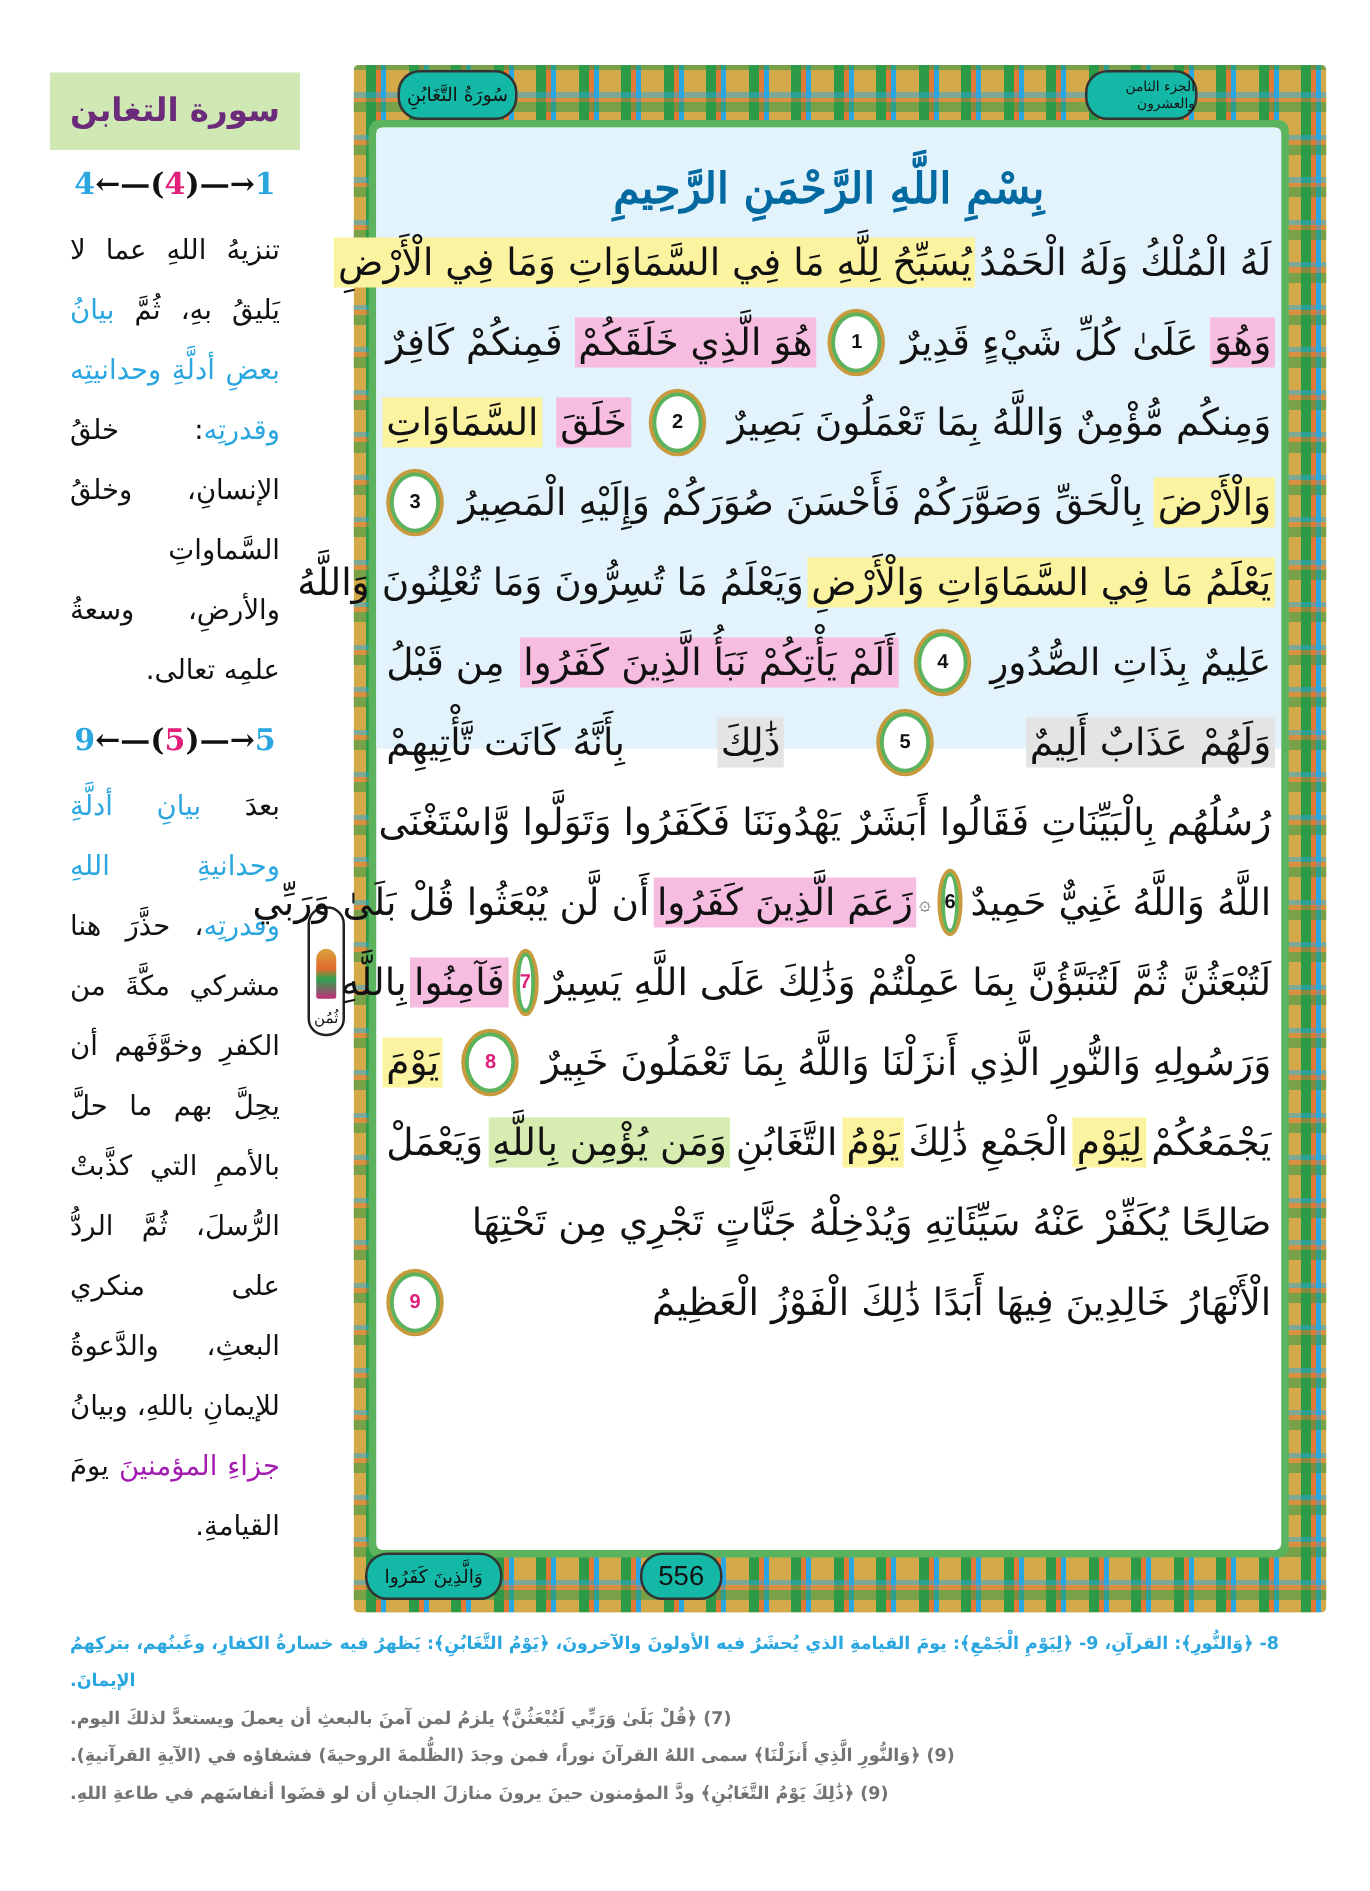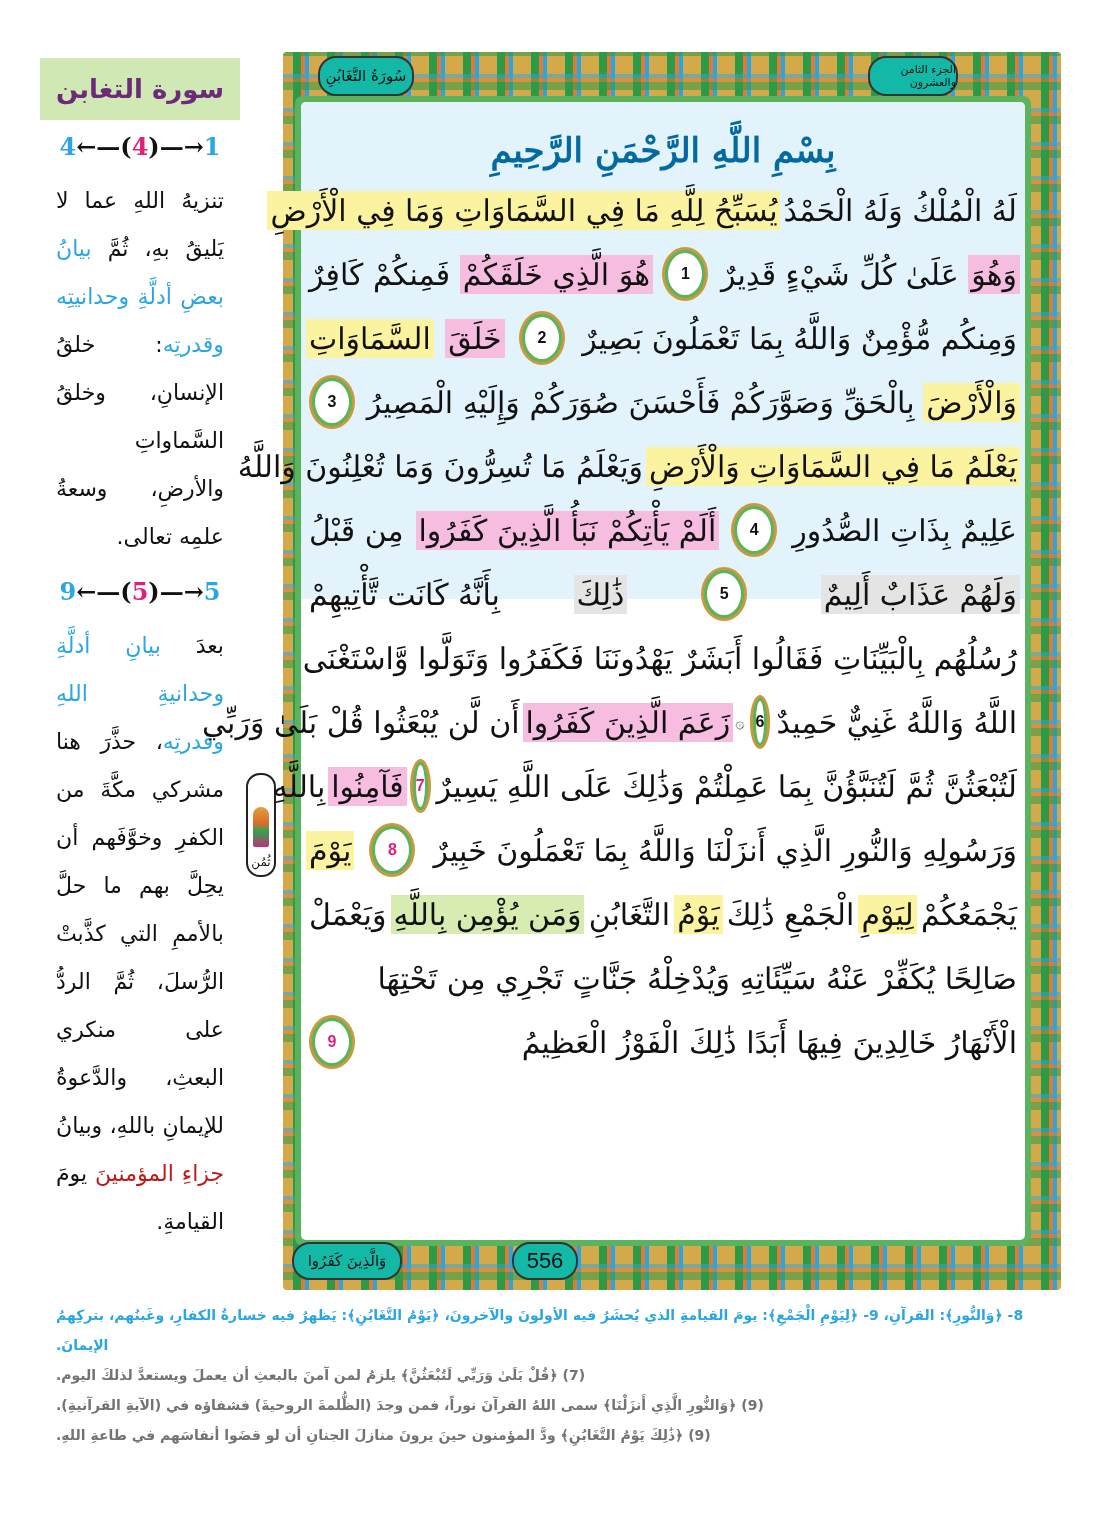--- a/index.html
+++ b/index.html
@@ -9,26 +9,26 @@
   
   .sidebar { position:absolute; left:40px; top:58px; width:200px; direction:rtl; text-align:right; }
   .surah-box { background:#cfe8b4; height:62px; display:flex; align-items:center; justify-content:center;
                font-size:26px; font-weight:bold; color:#6b2a7a; }
   .range { direction:ltr; text-align:center; font-family:"DejaVu Serif", serif; font-weight:bold;
            font-size:24px; margin:12px 0 10px 0; color:#111; }
   .range .blue { color:#2aa6e0; }
   .range .pink { color:#e0207a; }
   .side-p { font-size:22px; line-height:48px; margin:16px; text-align:justify; text-align-last:right; }
   .side-p .blue { color:#2aa6e0; }
-  .side-p .pink { color:#b91c1c; }
+  .side-p .pink { color:#a21caf; }
 
   
   .thumun { position:absolute; left:246px; top:725px; width:30px; height:104px; border:2px solid #222;
             border-radius:14px; background:#fff; display:flex; flex-direction:column; align-items:center;
-            justify-content:flex-end; padding-bottom:6px; box-sizing:border-box; font-size:12px;margin-top:48px; }
+            justify-content:flex-end; padding-bottom:6px; box-sizing:border-box; font-size:12px; }
   .thumun .dome { width:16px; height:40px; margin-bottom:8px;
                   background:linear-gradient(#d9a33b,#e26a2c 40%,#2da44e 60%,#c2307a); border-radius:8px 8px 2px 2px; }
 
   
   .frame { position:absolute; left:283px; top:52px; width:778px; height:1238px;
            background:
              repeating-linear-gradient(90deg, #d4a94a 0 10px, #2c9a47 10px 18px, #e07a35 18px 22px, #2aa6e0 22px 26px, #d4a94a 26px 34px),
              #d4a94a;
            border-radius:4px; }
   .frame::before { content:""; position:absolute; inset:0;

